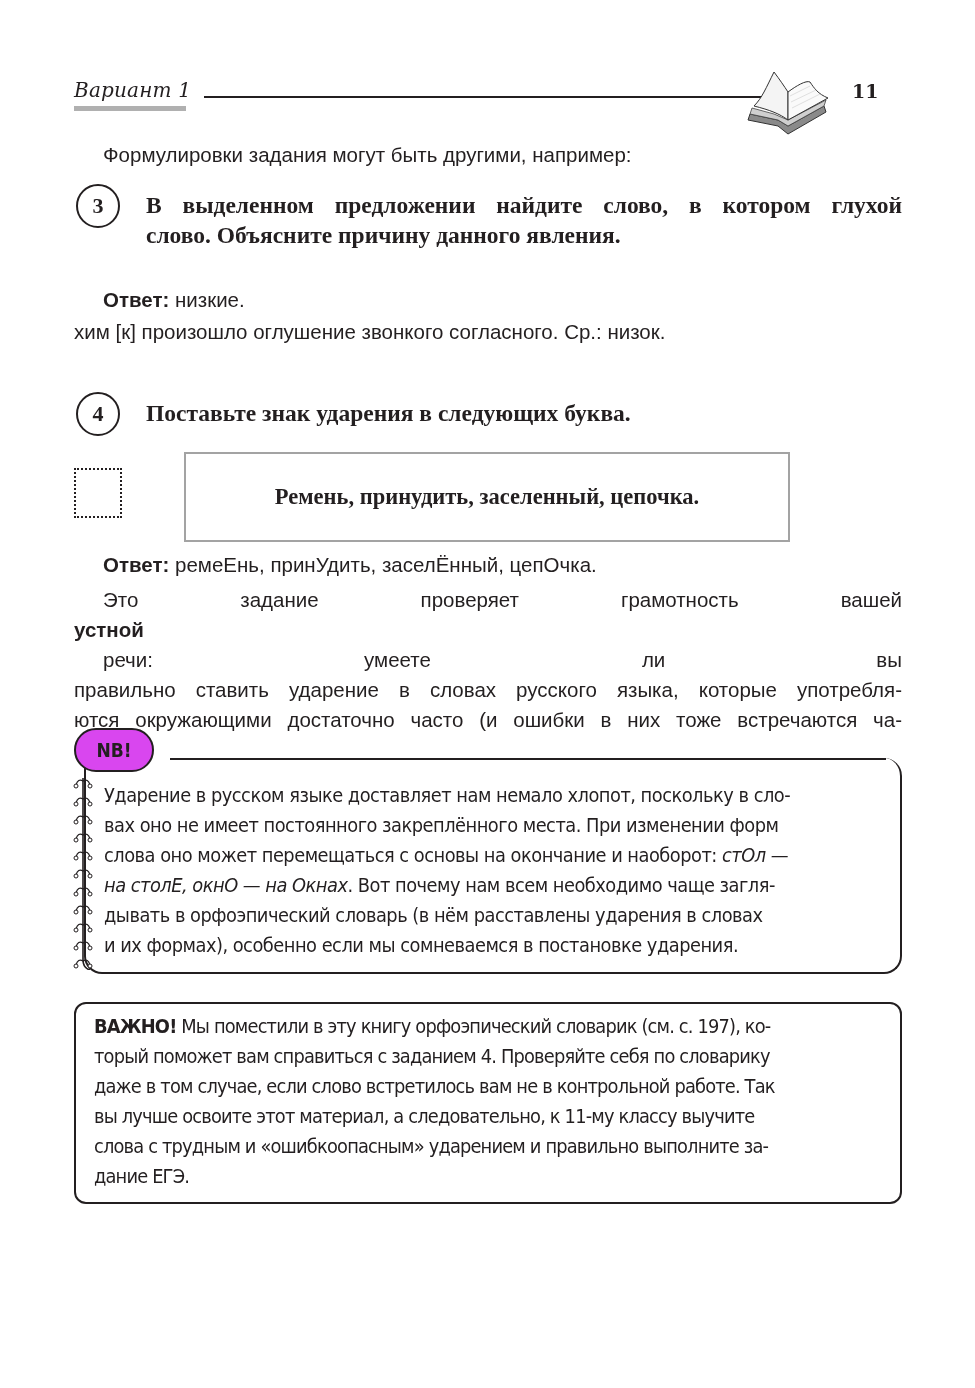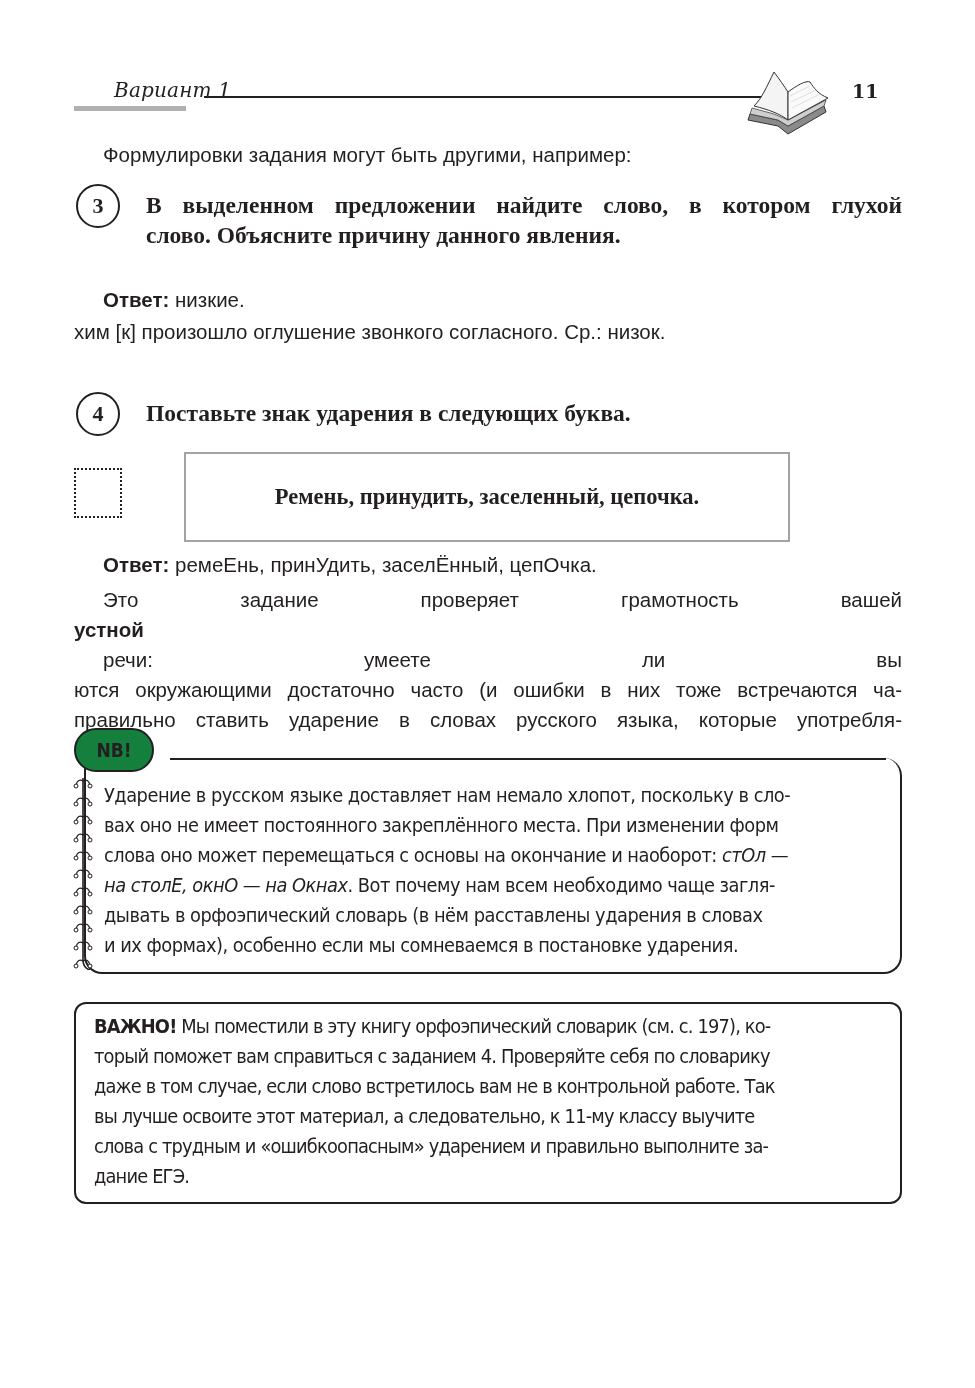--- a/index.html
+++ b/index.html
@@ -1,20 +1,20 @@
 <!DOCTYPE html>
 <html><head>
 <meta charset="utf-8">
 <style>
   html, body { margin: 0; padding: 0; background: #ffffff; }
   body { width: 975px; height: 1388px; position: relative; overflow: hidden; color: #231f20; }
   .abs { position: absolute; }
 
   
-  .hdr-variant { left: 74px; top: 78px; font-family: "DejaVu Serif", serif; font-style: italic; font-size: 20px; color: #231f20; letter-spacing: 0.2px; margin-left: 40px; }
+  .hdr-variant { left: 74px; top: 78px; font-family: "DejaVu Serif", serif; font-style: italic; font-size: 20px; color: #231f20; letter-spacing: 0.2px; }
   .hdr-underline { left: 74px; top: 106px; width: 112px; height: 5px; background: #b0b0b0; }
   .hdr-rule { left: 204px; top: 96px; width: 562px; height: 2px; background: #231f20; }
   .hdr-book { left: 744px; top: 68px; width: 86px; height: 70px; }
   .hdr-page { left: 852px; top: 80px; font-family: "DejaVu Serif", serif; font-weight: bold; font-size: 19px; }
 
   .sans { font-family: "Liberation Sans", sans-serif; font-size: 20.5px; line-height: 30px; }
   .serif-b { font-family: "Liberation Serif", serif; font-weight: bold; font-size: 23.5px; line-height: 30px; }
 
   .p-intro { left: 103px; top: 140px; width: 810px; }
 
@@ -40,21 +40,21 @@
   .words-box { left: 184px; top: 452px; width: 606px; height: 90px; border: 2px solid #a3a3a3; box-sizing: border-box;
                display: flex; align-items: center; justify-content: center; font-size: 22.5px; }
 
   .a4 { left: 103px; top: 550px; }
   .p4 { left: 74px; top: 585px; width: 828px; }
   .p4 span { display: block; text-align: justify; text-align-last: justify; }
   .p4 span.first { text-indent: 29px; }
   .p4 span.last { text-align-last: left; }
 
   
-  .nb-tab { left: 74px; top: 728px; width: 80px; height: 44px; border: 2px solid #231f20; border-radius: 22px; box-sizing: border-box; background: #15803d; z-index: 3;
+  .nb-tab { left: 74px; top: 728px; width: 80px; height: 44px; border: 2px solid #231f20; border-radius: 22px; box-sizing: border-box; background: #d946ef; z-index: 3;
             font-family: "DejaVu Sans Condensed", "DejaVu Sans", sans-serif; font-weight: bold; font-size: 19px; text-align: center; line-height: 40px; }
   .nb-box { left: 84px; top: 758px; width: 818px; height: 216px; border: 2px solid #231f20; border-radius: 18px; box-sizing: border-box; z-index: 1; border-top-left-radius: 0; border-top: none; }
   .nb-topline { left: 170px; top: 758px; width: 716px; height: 2px; background: #231f20; z-index: 2; }
   .nb-spiral { left: 70px; top: 774px; width: 26px; height: 196px; z-index: 4; }
   .nb-text { left: 104px; top: 781px; width: 780px; z-index: 5;
              font-family: "DejaVu Sans", sans-serif; font-size: 19.2px; line-height: 30px; letter-spacing: -0.55px; transform-origin: left top; transform: scaleX(0.93); }
   .nb-text span.l { display: block; white-space: nowrap; }
   .it { font-style: italic; }
 
   
@@ -97,22 +97,22 @@
 <div class="abs serif-b task4-text">Поставьте знак ударения в следующих буква.</div>
 <div class="abs dotted-box"></div>
 <div class="abs serif-b words-box">
   <span>Ремень, принудить, заселенный, цепочка.</span>
 </div>
 <div class="abs sans a4">
   <span class="ans">Ответ:</span><span> ремеЕнь, принУдить, заселЁнный, цепОчка.</span>
 </div>
 <div class="abs sans p4">
   <span class="first"><span>Это задание проверяет грамотность вашей </span><b>устной</b><span> речи: умеете ли вы</span></span>
+  <span>правильно ставить ударение в словах русского языка, которые употребля-</span>
   <span>ются окружающими достаточно часто (и ошибки в них тоже встречаются ча-</span>
-  <span>правильно ставить ударение в словах русского языка, которые употребля-</span>
   <span class="last">сто).</span>
 </div>
 
 <div class="abs nb-box"></div>
 <div class="abs nb-topline"></div>
 <div class="abs nb-tab">NB!</div>
 <svg class="abs nb-spiral" viewBox="0 0 26 196" id="spiral">
     <path d="M13 4 L13 186 Q13 194 20 196" stroke="#231f20" stroke-width="1.6" fill="none"></path>
     <path d="M6 11 Q8 4 13 7 Q18 4 20 11" stroke="#231f20" stroke-width="1.2" fill="none"></path>
     <circle cx="6" cy="12" r="2" stroke="#231f20" stroke-width="1" fill="#fff"></circle>

